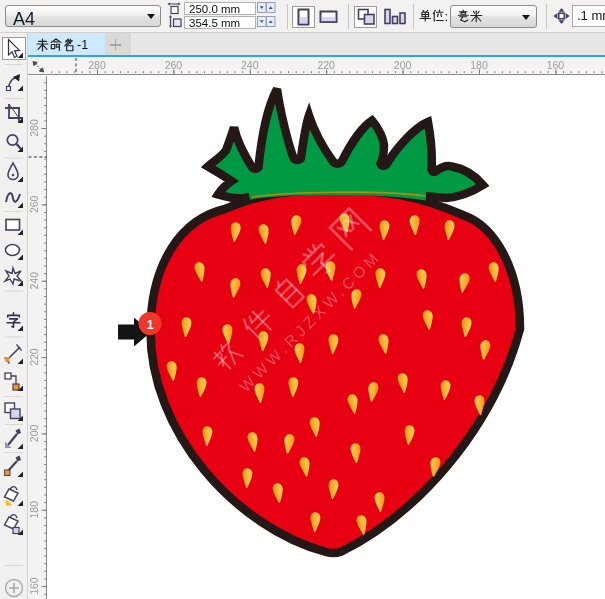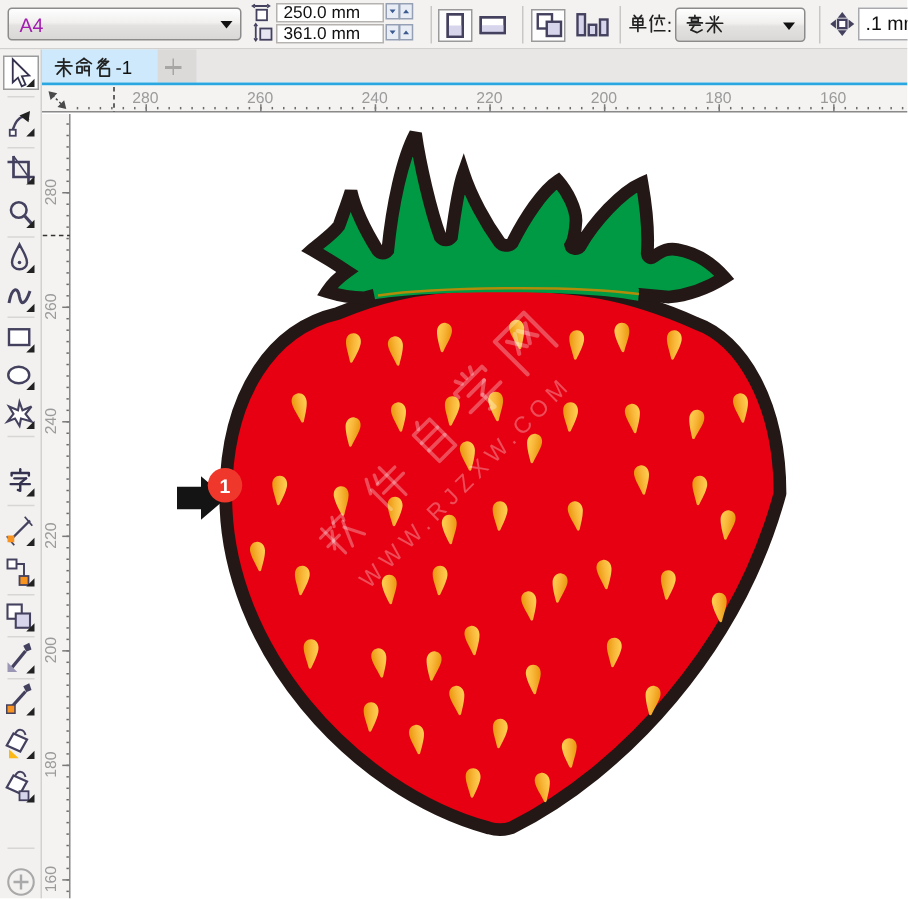--- a/index.html
+++ b/index.html
@@ -1,25 +1,25 @@
 <!DOCTYPE html>
 <html><head><meta charset="utf-8"><style>
 * {margin:0;padding:0;box-sizing:border-box}
 body {width:605px;height:599px;font-family:"Liberation Sans",sans-serif;position:relative;overflow:hidden;background:#fff}
 .abs {position:absolute}
 </style></head><body>
 
 <div class="abs" style="left:0;top:0;width:605px;height:33px;background:#f3f2f1;border-bottom:1px solid #d2d0ce"></div>
 <div class="abs" style="left:5px;top:5px;width:156px;height:22px;background:linear-gradient(#fefefe,#f1f0ef 45%,#e3e2e0 55%,#d9d8d6);border:1px solid #8b8b8b;border-radius:3px;position:absolute;"></div>
-<div class="abs" style="left:13px;top:9px;font-size:13px;color:#a21caf">A4</div>
+<div class="abs" style="left:13px;top:9px;font-size:18px;color:#0f172a">A4</div>
 <div class="abs" style="left:147px;top:14px;width:0;height:0;border:4.5px solid transparent;border-top:5.5px solid #111"></div>
 <div class="abs" style="left:184px;top:2px;width:72px;height:12.5px;background:#fff;border:1px solid #b5b2af"></div>
 <div class="abs" style="left:189px;top:2.5px;font-size:11.5px;color:#111">250.0 mm</div>
 <div class="abs" style="left:184px;top:16px;width:72px;height:12.5px;background:#fff;border:1px solid #b5b2af"></div>
-<div class="abs" style="left:189px;top:16.5px;font-size:11.5px;color:#111">361.0 mm</div>
+<div class="abs" style="left:189px;top:16.5px;font-size:11.5px;color:#111">354.5 mm</div>
 <div class="abs" style="left:287px;top:4px;width:1px;height:25px;background:#c9c7c5"></div>
 <div class="abs" style="left:292px;top:6px;width:23px;height:22px;background:#fdfdfd;border:1px solid #9a9a9a"></div>
 <div class="abs" style="left:354px;top:6px;width:23px;height:22px;background:#fdfdfd;border:1px solid #9a9a9a"></div>
 <div class="abs" style="left:348px;top:4px;width:1px;height:25px;background:#c9c7c5"></div>
 <div class="abs" style="left:413px;top:4px;width:1px;height:25px;background:#c9c7c5"></div>
 <div class="abs" style="left:546px;top:4px;width:1px;height:25px;background:#c9c7c5"></div>
 <div class="abs" style="left:450px;top:5px;width:87px;height:23px;background:linear-gradient(#fefefe,#f1f0ef 45%,#e3e2e0 55%,#d9d8d6);border:1px solid #8b8b8b;border-radius:3px;position:absolute;"></div>
 <div class="abs" style="left:522px;top:14.5px;width:0;height:0;border:4.5px solid transparent;border-top:5.5px solid #111"></div>
 <div class="abs" style="left:572px;top:5px;width:40px;height:22px;background:#fff;border:1px solid #a7a9ac"></div>
 <div class="abs" style="left:577px;top:8px;font-size:13px;color:#111;white-space:nowrap">.1 mm</div>

